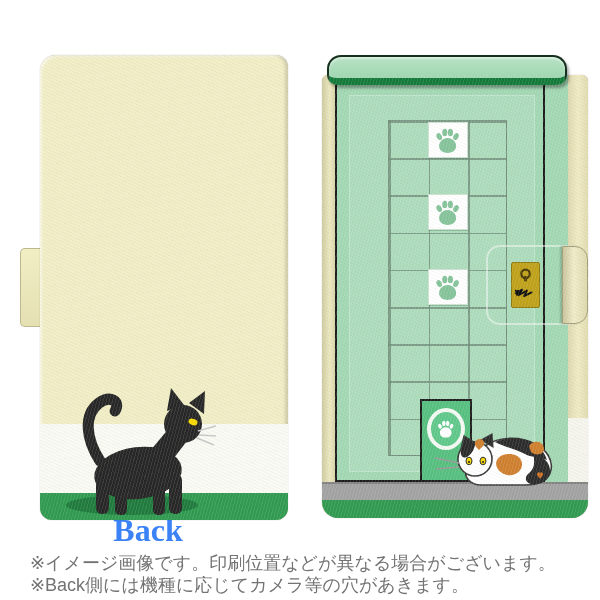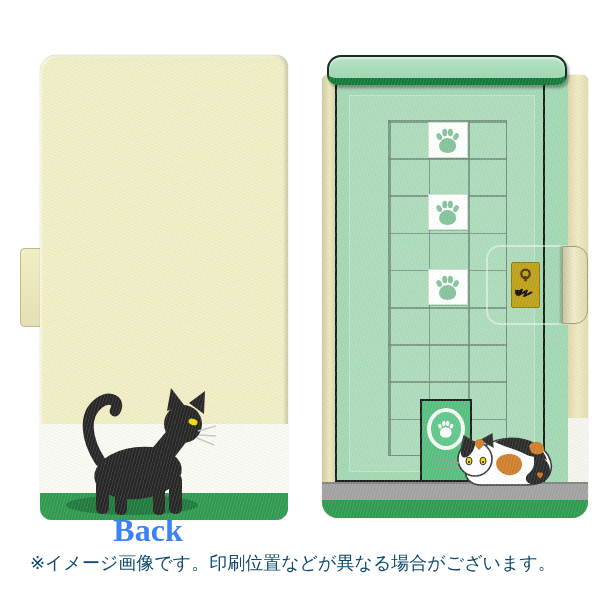--- a/index.html
+++ b/index.html
@@ -79,21 +79,21 @@
     border:2px solid #16301f;border-bottom:7px solid #127a39;
     border-radius:14px 14px 10px 10px;
     box-shadow:2px 3px 3px rgba(0,0,0,.35), inset 0 2px 2px rgba(255,255,255,.5);}
 
   
   .side-label{position:absolute;top:512px;width:150px;text-align:center;
     font-family:"Liberation Serif","DejaVu Serif",serif;font-weight:bold;
     font-size:32px;color:#3b82f6;}
   .label-back{left:73px;}
   .label-front{left:367px;}
-  .notes{position:absolute;left:30px;top:553px;color:#0c4a6e;font-size:18px;line-height:21.5px;
+  .notes{position:absolute;left:30px;top:553px;color:#737373;font-size:18px;line-height:21.5px;
     font-family:"Liberation Sans","DejaVu Sans",sans-serif;white-space:nowrap;}
 </style>
 </head>
 <body>
 
 <div class="stage">
 
   <div class="back-tab"></div>
 
   <div class="back-case">
@@ -223,15 +223,16 @@
       <div class="texture"></div>
     </div>
 
     <div class="lintel"></div>
   </div>
 
   <div class="side-label label-back">Back</div>
 
   <div class="notes">
     <div>※イメージ画像です。印刷位置などが異なる場合がございます。</div>
+    <div>※Back側には機種に応じてカメラ等の穴があきます。</div>
   </div>
 
 </div>
 
 </body></html>

